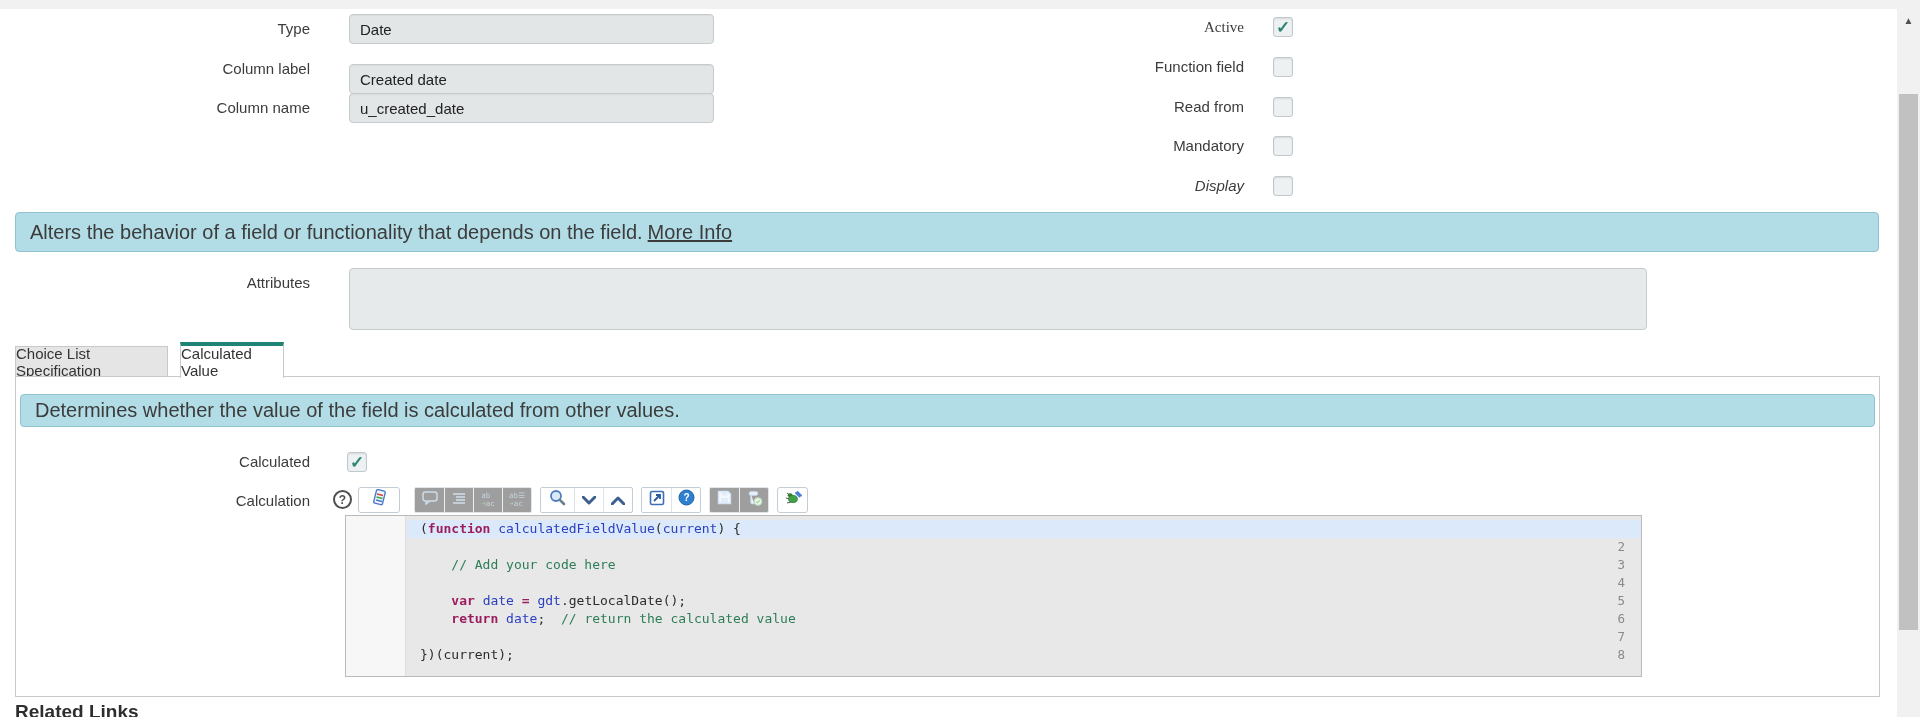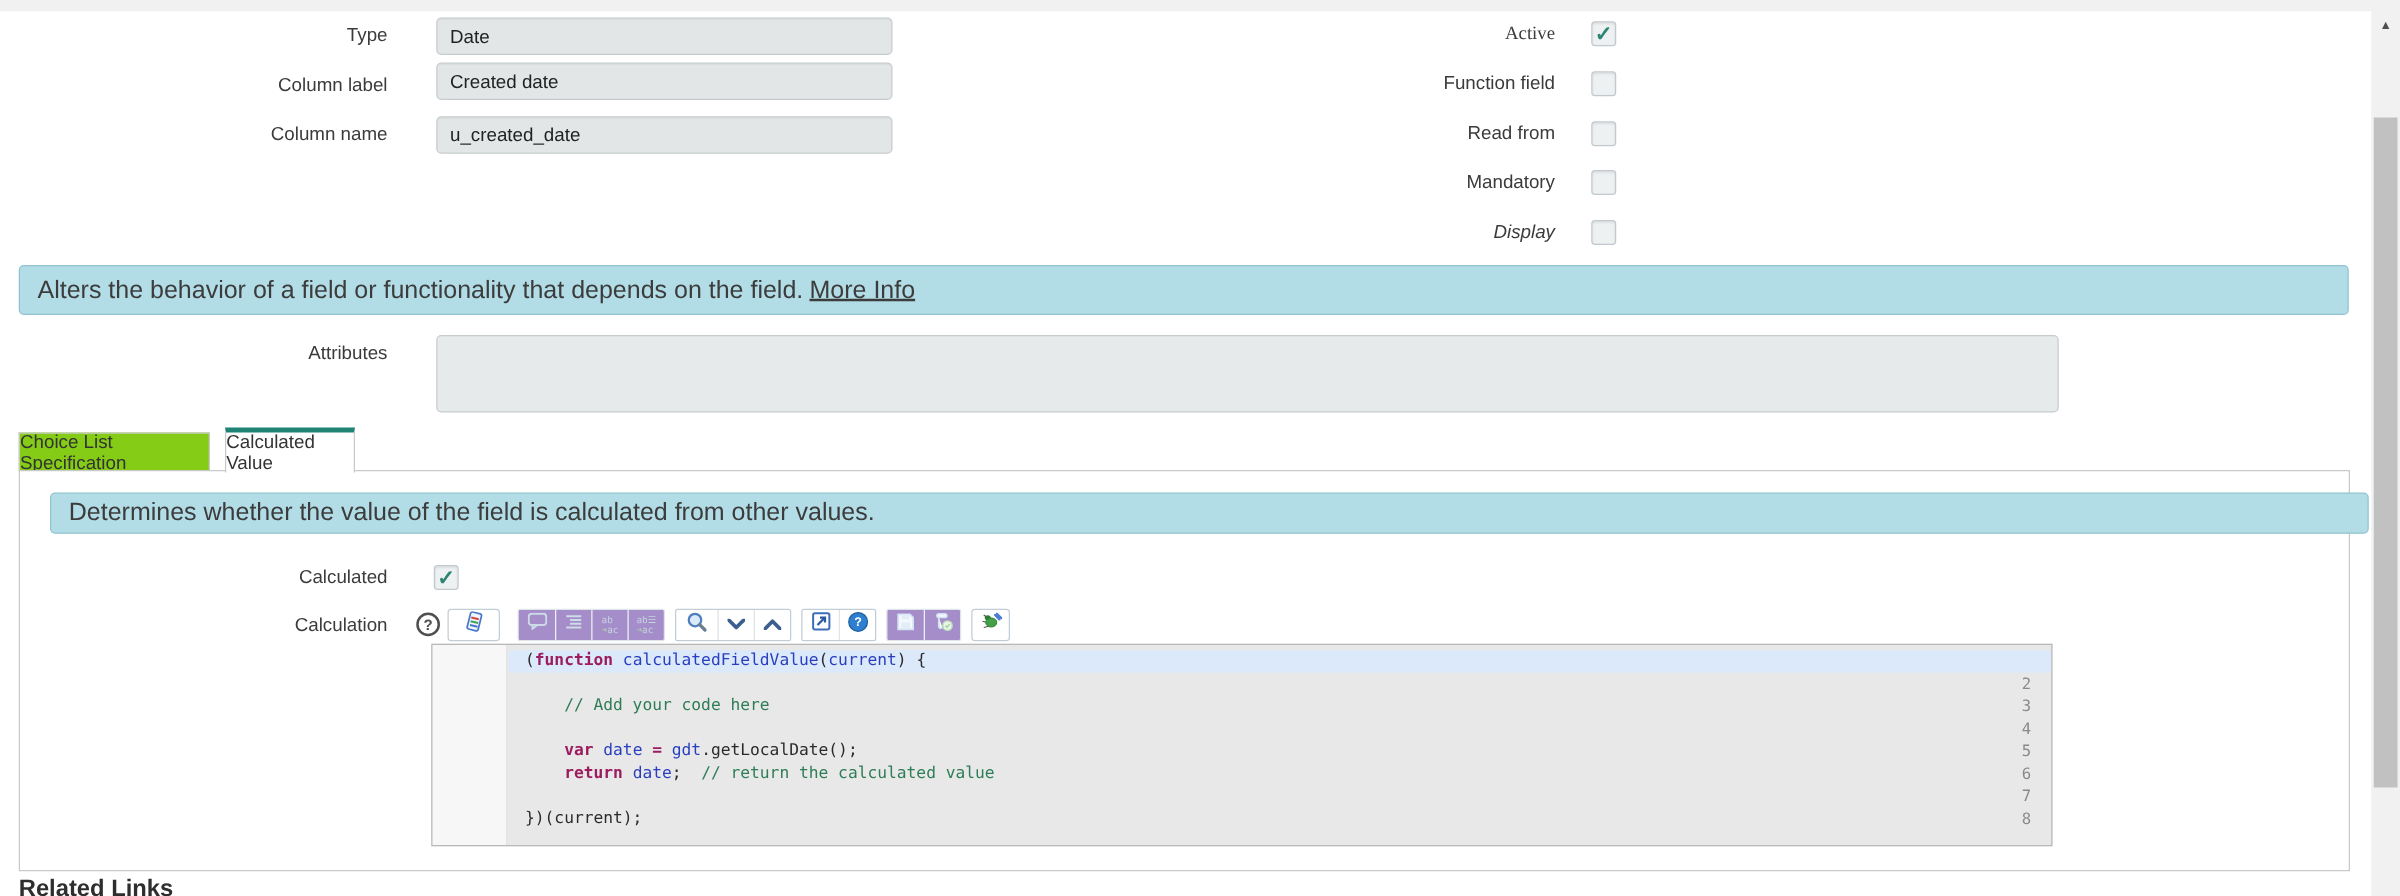--- a/index.html
+++ b/index.html
@@ -23,37 +23,37 @@
 
   .banner { background:#b2dce6; border:1px solid #8fc3d0; border-radius:4px;
     display:flex; align-items:center; padding:0 14px; font-size:20px; color:#3c3c3c; }
   .banner a { color:#3c3c3c; text-decoration:underline; margin-left:5px; cursor:pointer; }
 
   .textarea { background:#e7eaeb; border:1px solid #c6cbce; border-radius:4px; }
 
   
   .tab { position:absolute; height:31px; display:flex; align-items:center; justify-content:center;
     font-size:15px; color:#333; cursor:pointer; }
-  .tab.inactive { background:#84cc16; border:1px solid #c9c9c9; border-bottom:none; }
+  .tab.inactive { background:#e5e5e5; border:1px solid #c9c9c9; border-bottom:none; }
   .tab.active { background:#fff; border-left:1px solid #c9c9c9; border-right:1px solid #c9c9c9;
     border-top:4px solid #1f8476; height:36px; z-index:3; }
 
   .section { left:15px; top:376px; width:1865px; height:321px; border:1px solid #c9c9c9; background:#fff; }
 
   
   .toolbar { left:333px; top:486px; height:27px; display:flex; align-items:center; }
   .tb-help { width:19px; height:19px; border:2px solid #4f4f4f; border-radius:50%;
     display:flex; align-items:center; justify-content:center; font-size:12px; font-weight:bold; color:#4f4f4f; }
   .tbtn { height:26px; background:#fff; border:1px solid #c3cdd6; border-radius:3px;
     display:flex; align-items:center; justify-content:center; cursor:pointer; }
   .tgroup { height:26px; display:flex; border:1px solid #c3cdd6; border-radius:2px; background:#fff; }
   .tgroup .gbtn { width:29px; height:24px; display:flex; align-items:center; justify-content:center;
     border-left:1px solid #dde4ea; cursor:pointer; }
   .tgroup .gbtn:first-child { border-left:none; }
-  .tgroup.disabled { opacity:.5; background:#4c1d95; }
+  .tgroup.disabled { opacity:.5; background:#404040; }
   .rep { font-size:7.5px; line-height:7.5px; color:#8fa9c4; font-family:"DejaVu Sans Mono", monospace; text-align:left; }
   .rep .grn { color:#52a352; }
 
   
   .editor { left:345px; top:515px; width:1297px; height:162px; border:1px solid #b9b9b9;
     background:#e8e8e8; font-family:"DejaVu Sans Mono", monospace; font-size:13px; overflow:hidden; }
   .gutter { position:absolute; left:0; top:0; bottom:0; width:60px; background:#f7f7f7; border-right:1px solid #ddd; }
   .ln { position:absolute; right:16px; width:30px; height:18px; line-height:18px;
     text-align:right; color:#8a8a8a; font-size:12.5px; }
   .fold { position:absolute; right:3px; font-size:8px; color:#a05c5c; line-height:18px; cursor:pointer; }
@@ -82,21 +82,21 @@
 <div class="abs" style="left:60px; top:14px; width:250px;">
   <div class="flabel">Type</div>
 </div>
 <div class="abs ro-input" style="left:349px; top:14px;">
   <span>Date</span>
 </div>
 
 <div class="abs" style="left:60px; top:54px; width:250px;">
   <div class="flabel">Column label</div>
 </div>
-<div class="abs ro-input" style="left:349px; top:50px;">
+<div class="abs ro-input" style="left:349px; top:64px;">
   <span>Created date</span>
 </div>
 
 <div class="abs" style="left:60px; top:93px; width:250px;">
   <div class="flabel">Column name</div>
 </div>
 <div class="abs ro-input" style="left:349px; top:93px;">
   <span>u_created_date</span>
 </div>
 
@@ -147,21 +147,21 @@
 
 <div class="abs tab inactive" style="left:15px; top:346px; width:153px;">
   <span>Choice List Specification</span>
 </div>
 <div class="abs tab active" style="left:180px; top:342px; width:104px;">
   <span>Calculated Value</span>
 </div>
 
 <div class="abs section"></div>
 
-<div class="abs banner" style="left:20px; top:394px; width:1855px; height:33px; z-index:2;margin-left:20px;">
+<div class="abs banner" style="left:20px; top:394px; width:1855px; height:33px; z-index:2;">
   <span>Determines whether the value of the field is calculated from other values.</span>
 </div>
 
 <div class="abs" style="left:60px; top:452px; width:250px; z-index:2;">
   <div class="flabel" style="height:20px; line-height:20px;">Calculated</div>
 </div>
 <div class="abs cb checked" style="left:347px; top:452px; z-index:2;">
   <span class="mark">✓</span>
 </div>
 

